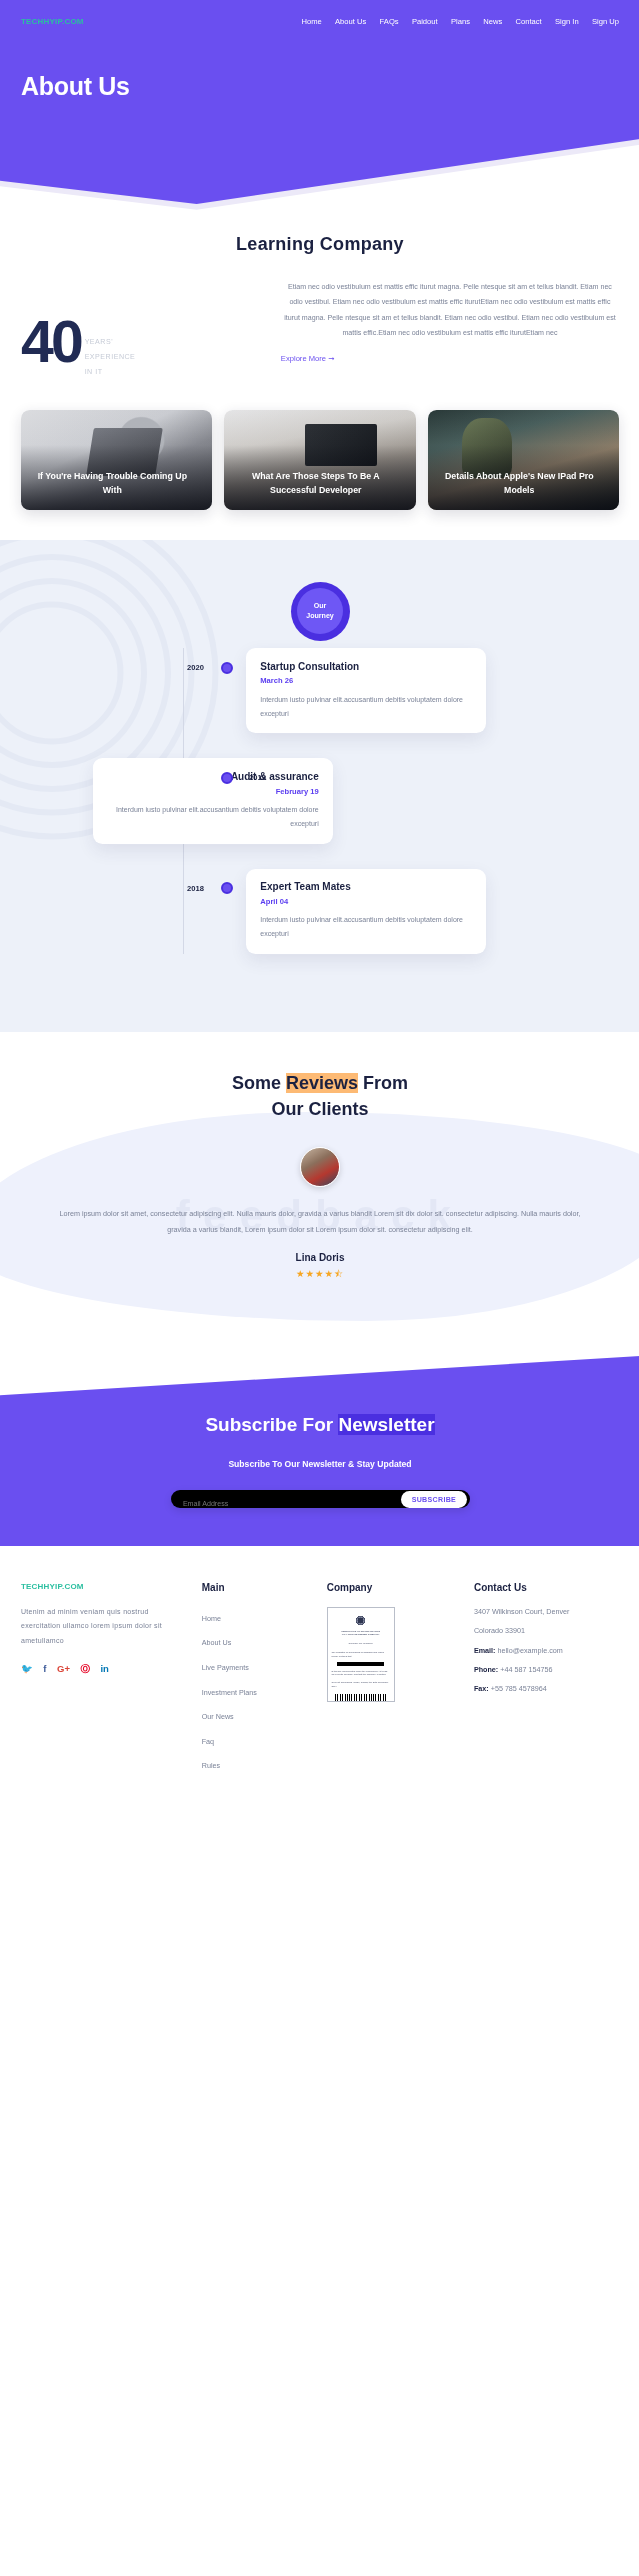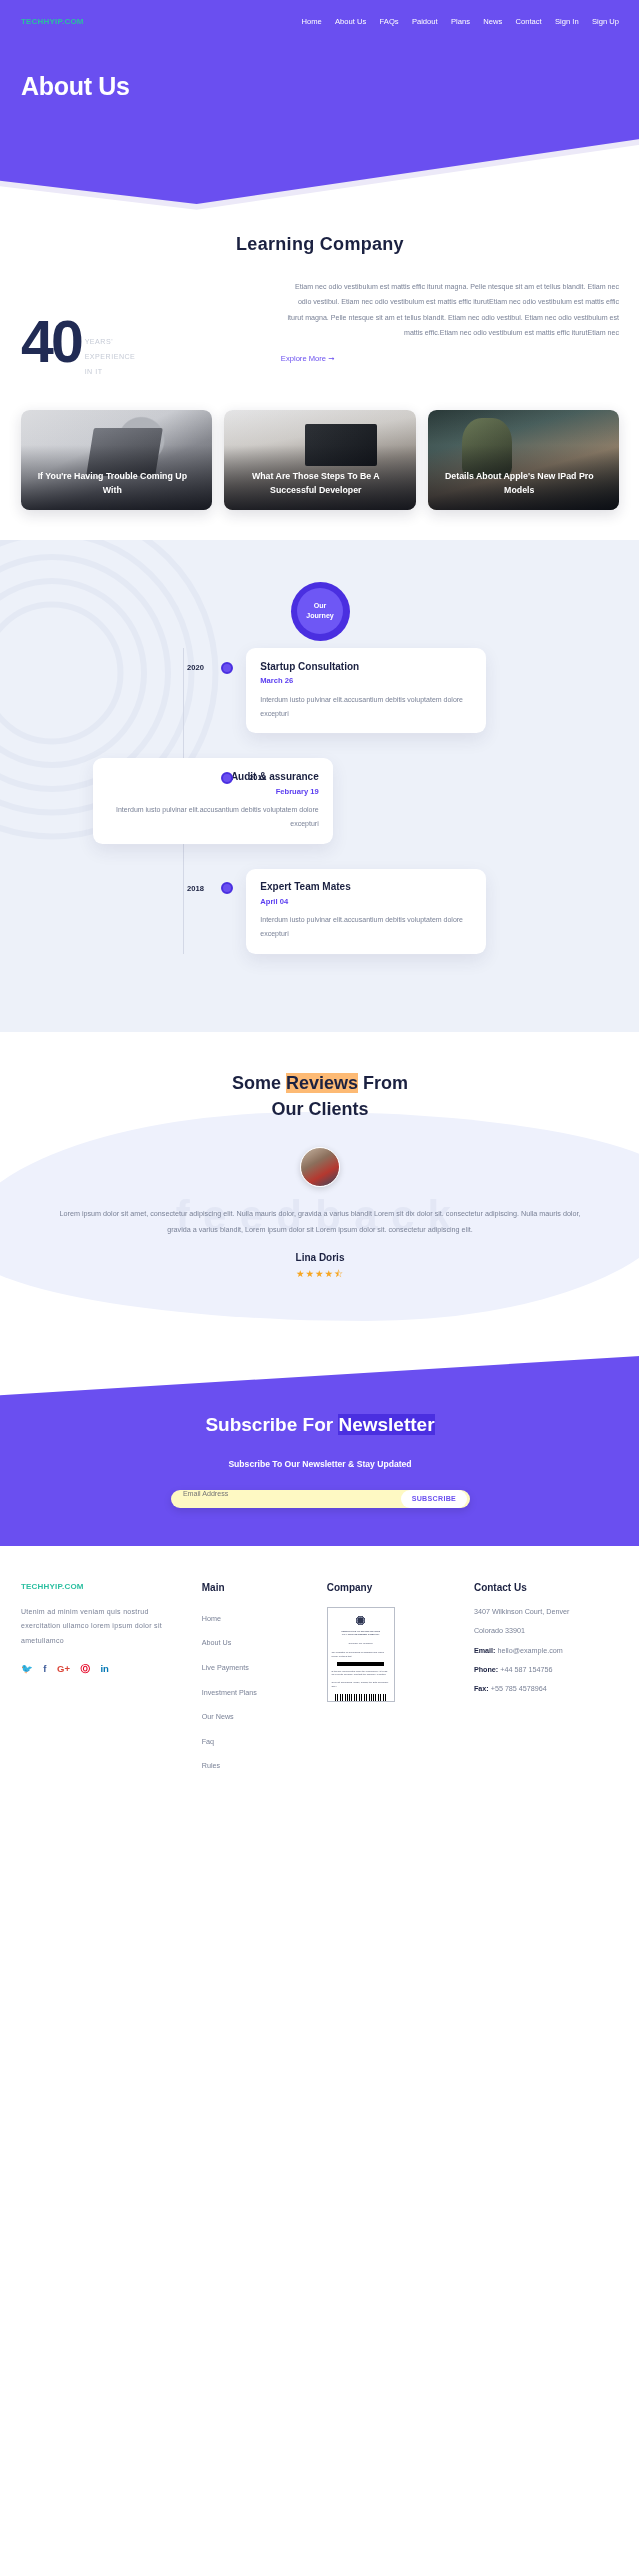--- a/index.html
+++ b/index.html
@@ -54,21 +54,21 @@
   .stat-num {
     font-size:59px; line-height:.82; font-weight:bold; color:#212b54;
     letter-spacing:-2.9px;
   }
   .stat-label {
     font-size:7.1px; color:#c6cbd6; line-height:2.1; letter-spacing:0.5px;
     margin-left:3.8px; white-space:nowrap;margin-top:30px;
   }
   .learn-text { width:58%; }
   .learn-text p {
-    font-size:7.1px; line-height:2.15; color:#7a8297; text-align:right;
+    font-size:7.1px; line-height:2.15; color:#7a8297; text-align:center;
   }
   .explore {
     display:inline-block; margin-top:13.3px; font-size:7.6px; color:#6a4ff0;
     text-decoration:none;
   }
 
   
   .cards { display:flex; gap:12.4px; padding:30px 21px 0 21px; }
   .card {
     position:relative; width:33.3%; height:100px; border-radius:8.6px; overflow:hidden;
@@ -182,21 +182,21 @@
   .news-bg {
     position:absolute; left:0; top:0; width:640px; height:219px; background:#6a4ff0;
     clip-path:polygon(0 31%, 100% 13%, 100% 100%, 0 100%);
   }
   .news-inner { position:relative; z-index:2; padding-top:87px; text-align:center; }
   .news-title { font-size:19px; font-weight:bold; color:#fff; }
   .news-title .hl { background:#4a2fe0; }
   .news-sub { margin-top:23px; font-size:8.6px; font-weight:bold; color:#fff; }
   .news-form {
     margin:21px auto 0 auto; width:299px; height:18px;
-    background:#fef9c3; border-radius:13.3px; display:flex; align-items:flex-start;
+    background:#000000; border-radius:13.3px; display:flex; align-items:flex-end;
     padding:0 2.9px 0 12.4px; box-shadow:0 2.9px 8.6px rgba(0,0,0,.12);
   }
   .news-form input {
     flex:1; border:none; outline:none; font-size:7.1px; color:#7a8297;
     font-family:"Liberation Sans", sans-serif; background:transparent;
   }
   .news-form button {
     border:none; background:#fff; color:#6a4ff0; font-size:7.1px; font-weight:bold;
     padding:4.8px 10.5px; border-radius:11.4px; cursor:pointer;
     font-family:"Liberation Sans", sans-serif; letter-spacing:0.3px;

